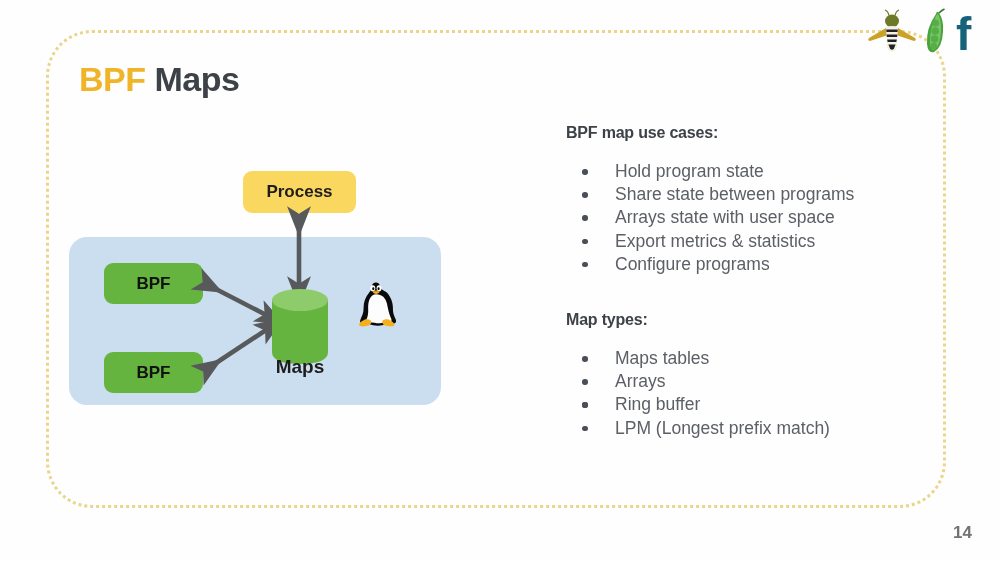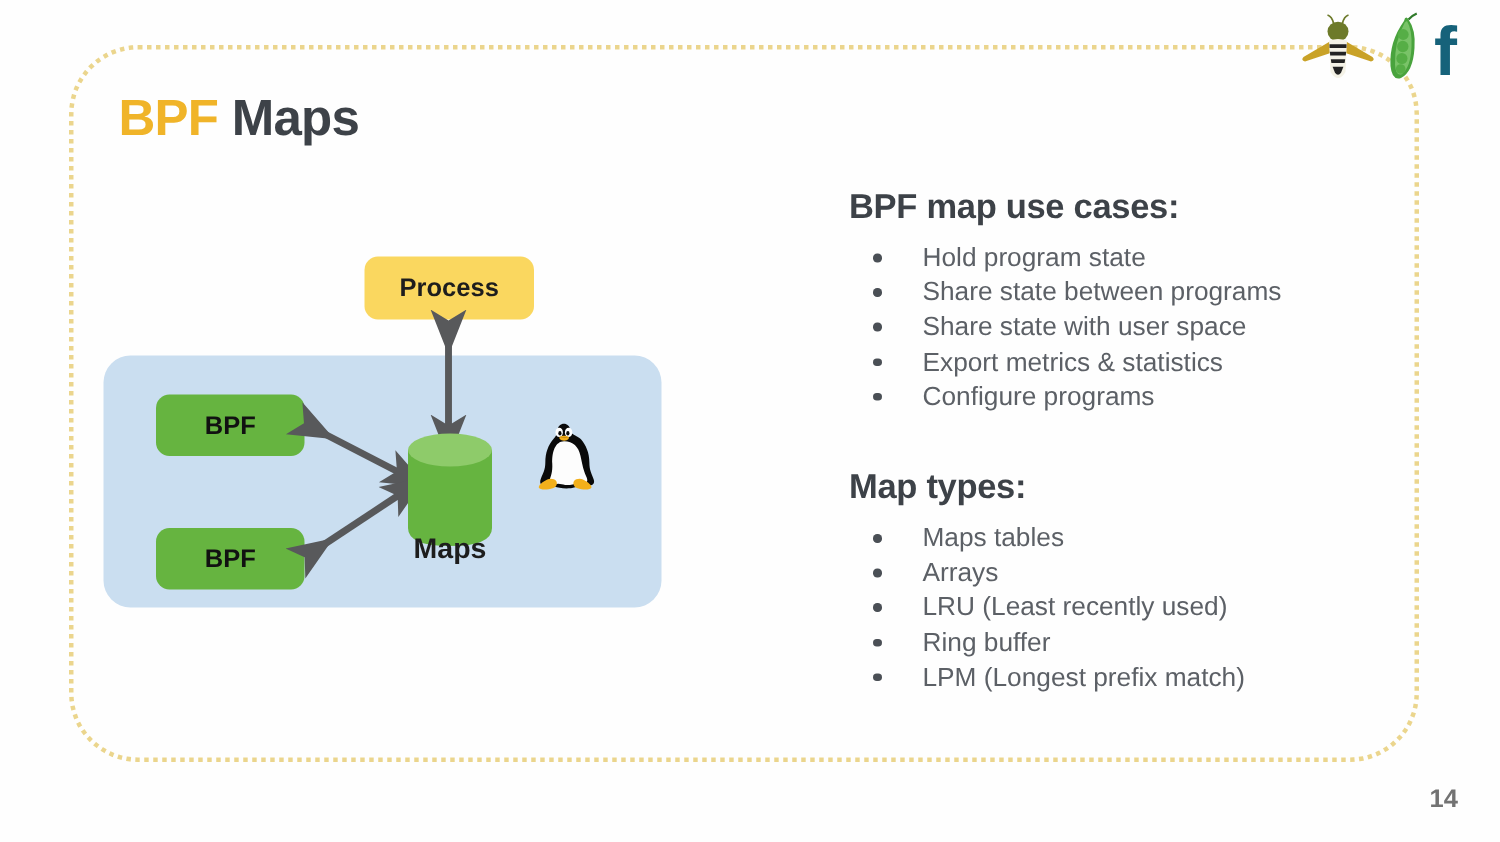--- a/index.html
+++ b/index.html
@@ -52,21 +52,21 @@
     position: absolute;
     right: 18px;
     top: 8px;
     width: 118px;
     height: 52px;
   }
 
   
   .col-right { position: absolute; left: 566px; }
   .sec-head {
-    font-size: 23px;
+    font-size: 16px;
     font-weight: bold;
     color: #3d4248;
     letter-spacing: -0.2px;
   }
   #usecases-head { top: 124px; }
   #maptypes-head { top: 311px; }
   .bullet-list {
     list-style: none;
     margin: 0;
     padding: 0;
@@ -251,29 +251,29 @@
         <path d="M222 228 C242 238 260 252 256 262 C252 272 218 270 200 264 C184 258 180 244 186 234
                  C192 226 210 222 222 228 Z" fill="#f3b01b"></path>
       </g>
     </svg>
   </div>
 
   <div class="col-right sec-head" id="usecases-head">BPF map use cases:</div>
   <ul class="col-right bullet-list" id="usecases-list">
     <li><span class="dot"></span><span>Hold program state</span></li>
     <li><span class="dot"></span><span>Share state between programs</span></li>
-    <li><span class="dot"></span><span>Share state with user space</span></li>
+    <li><span class="dot"></span><span>Arrays state with user space</span></li>
     <li><span class="dot"></span><span>Export metrics &amp; statistics</span></li>
     <li><span class="dot"></span><span>Configure programs</span></li>
   </ul>
 
   <div class="col-right sec-head" id="maptypes-head">Map types:</div>
   <ul class="col-right bullet-list" id="maptypes-list">
     <li><span class="dot"></span><span>Maps tables</span></li>
     <li><span class="dot"></span><span>Arrays</span></li>
-    <li><span class="dot"></span><span>LRU (Least recently used)</span></li>
+    <li><span class="dot"></span></li>
     <li><span class="dot"></span><span>Ring buffer</span></li>
     <li><span class="dot"></span><span>LPM (Longest prefix match)</span></li>
   </ul>
 
   <div style="position:absolute; right:28px; bottom:18px; font-size:17px; font-weight:bold; color:#737373;">14</div>
 
 </div>
 
 </body></html>

